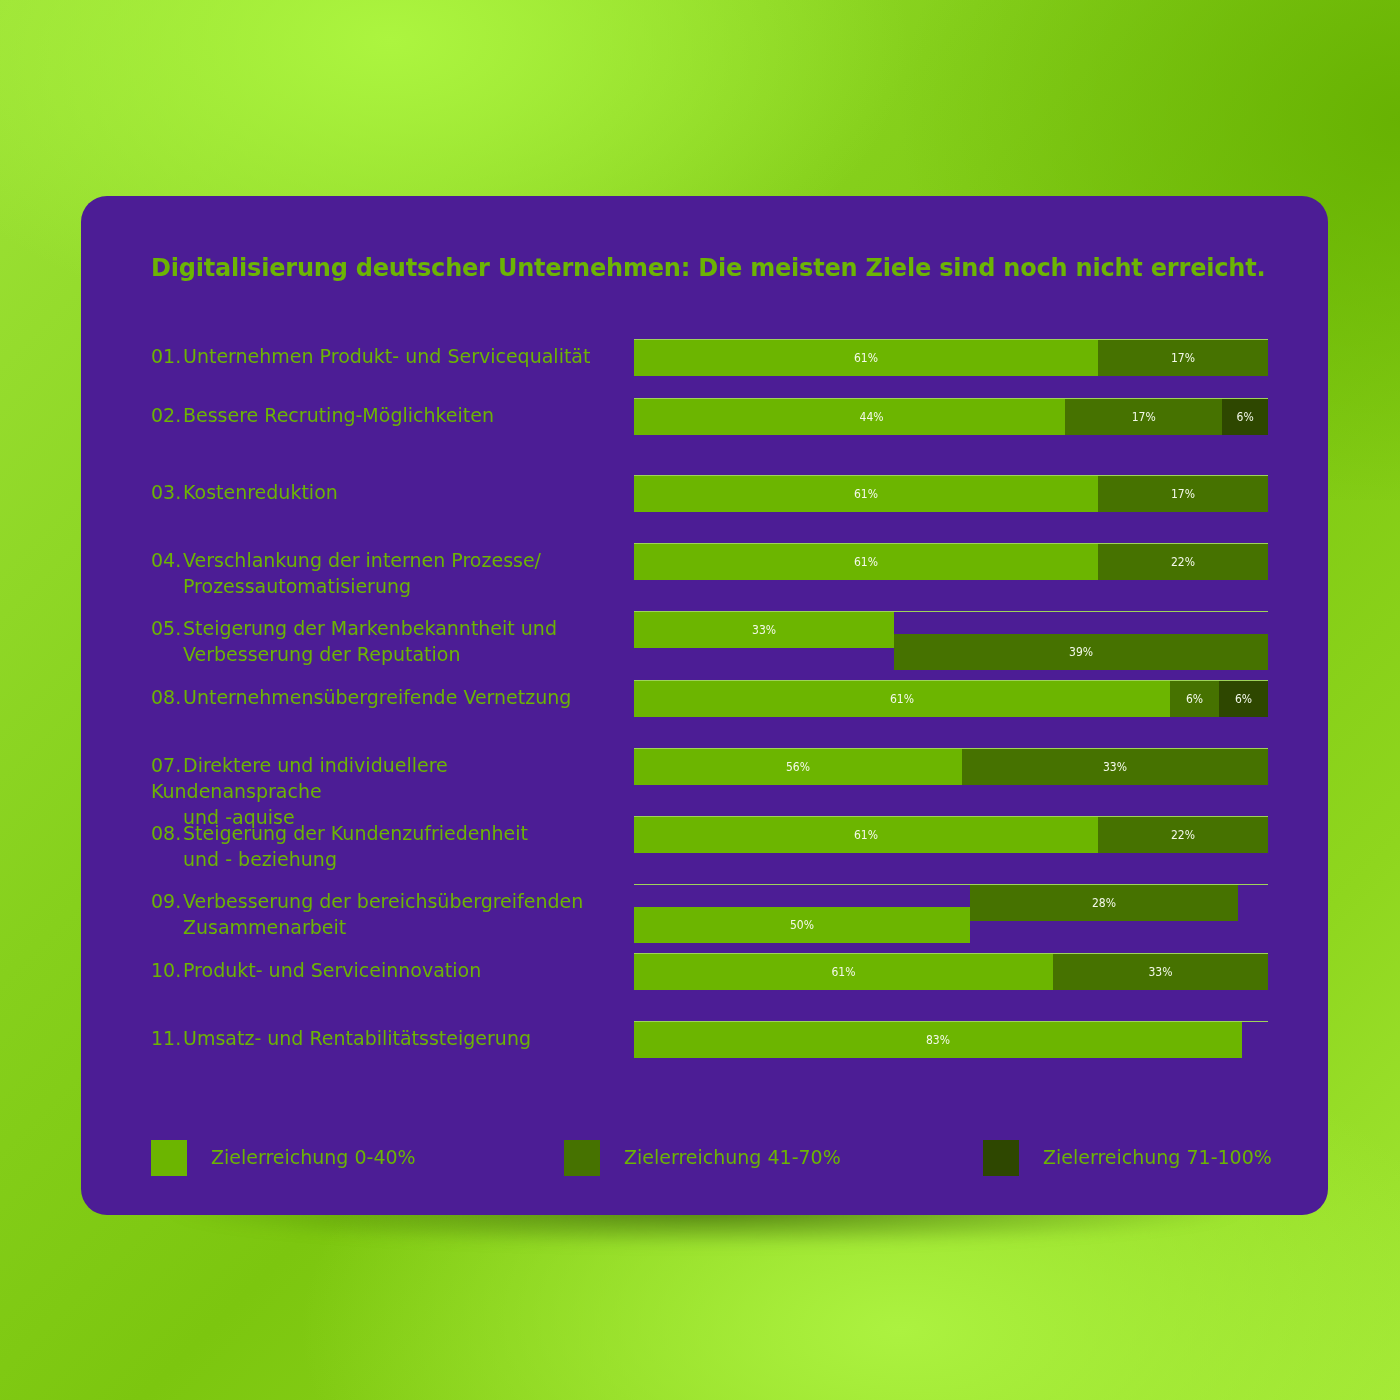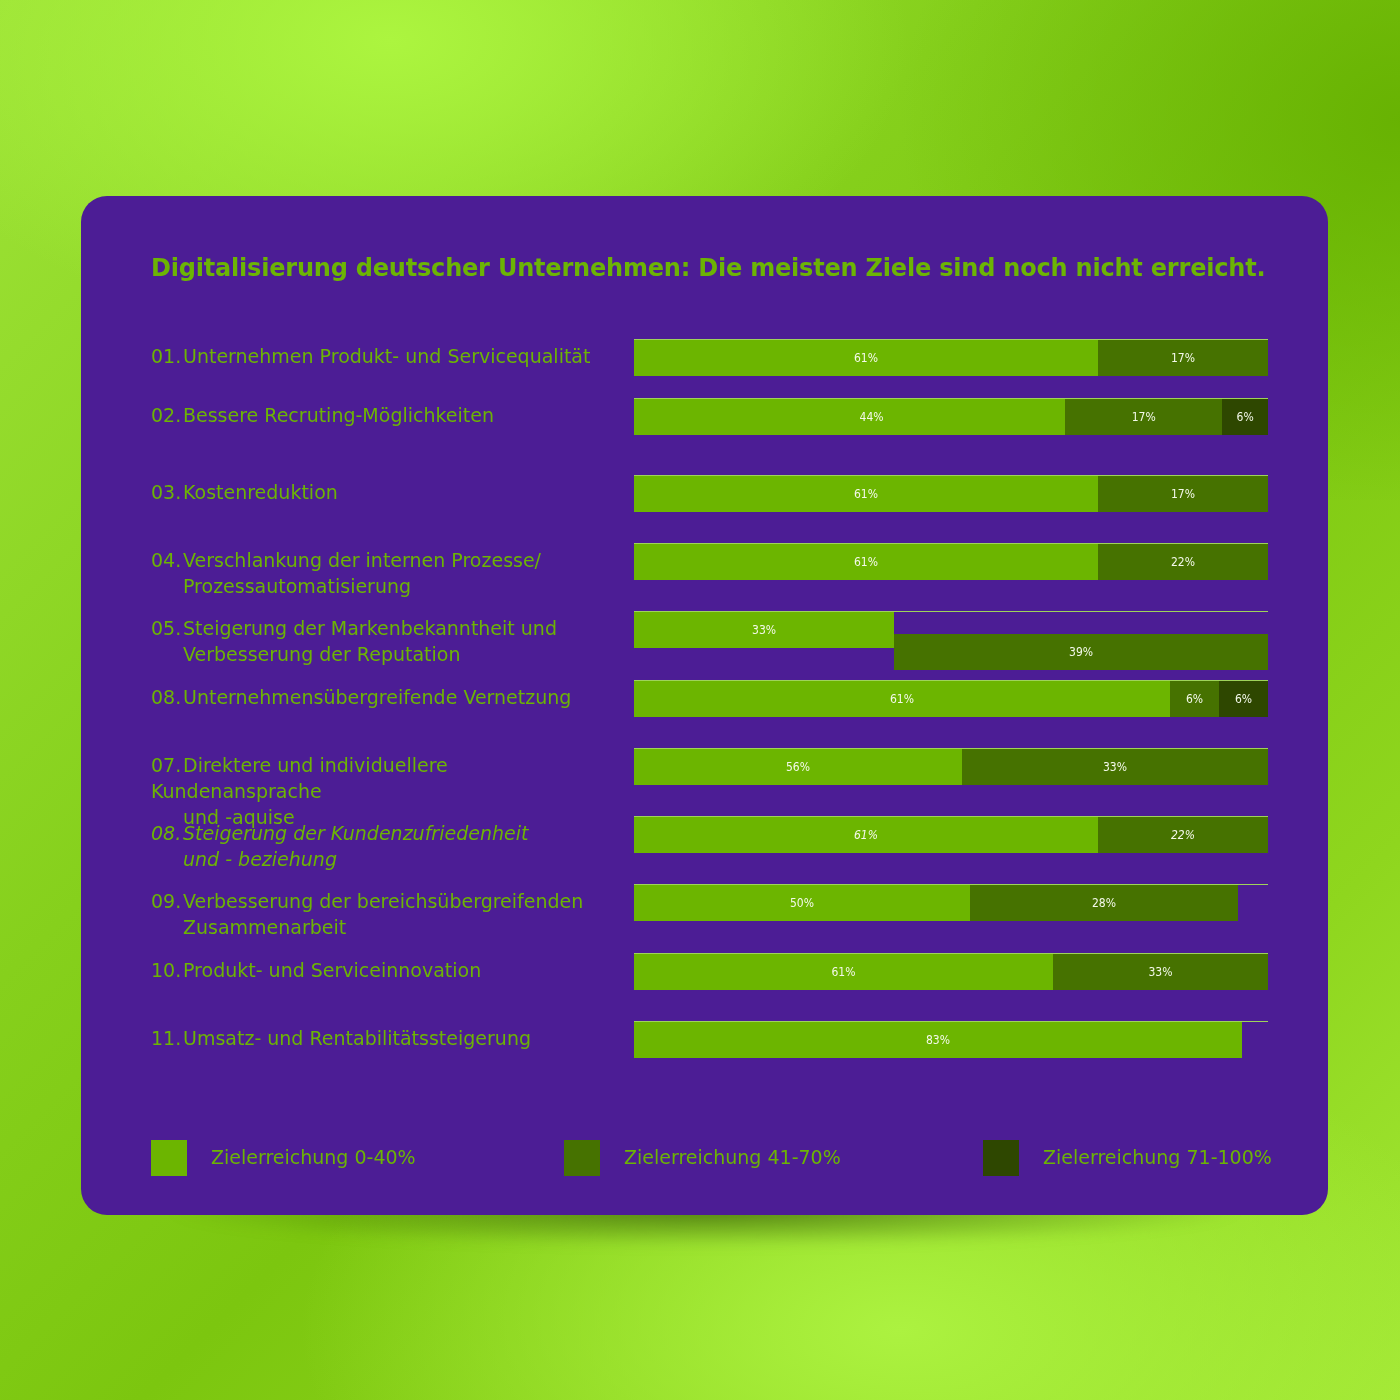--- a/index.html
+++ b/index.html
@@ -109,31 +109,31 @@
           <div class="seg c3" style="width: 49px;">6%</div>
         </div>
       </div>
       <div class="row" style="top: 552px;">
         <div class="label"><span class="num">07.</span><span>Direktere und individuellere Kundenansprache</span><span class="l2">und -aquise</span></div>
         <div class="bar">
           <div class="seg c1" style="width: 328px;">56%</div>
           <div class="seg c2" style="width: 306px;">33%</div>
         </div>
       </div>
-      <div class="row" style="top: 620px; font-style: italic;">
+      <div class="row" style="top: 620px;">
         <div class="label"><span class="num">08.</span><span>Steigerung der Kundenzufriedenheit</span><span class="l2">und - beziehung</span></div>
         <div class="bar">
           <div class="seg c1" style="width: 464px;">61%</div>
           <div class="seg c2" style="width: 170px;">22%</div>
         </div>
       </div>
       <div class="row" style="top: 688px;">
         <div class="label"><span class="num">09.</span><span>Verbesserung der bereichsübergreifenden</span><span class="l2">Zusammenarbeit</span></div>
         <div class="bar">
-          <div class="seg c1" style="width: 336px;">50%</div>
+          <div class="seg c1" style="width: 336px; margin-top: 22px;">50%</div>
           <div class="seg c2" style="width: 268px;">28%</div>
         </div>
       </div>
       <div class="row" style="top: 757px;">
         <div class="label"><span class="num">10.</span><span>Produkt- und Serviceinnovation</span></div>
         <div class="bar">
           <div class="seg c1" style="width: 419px;">61%</div>
           <div class="seg c2" style="width: 215px;">33%</div>
         </div>
       </div>

